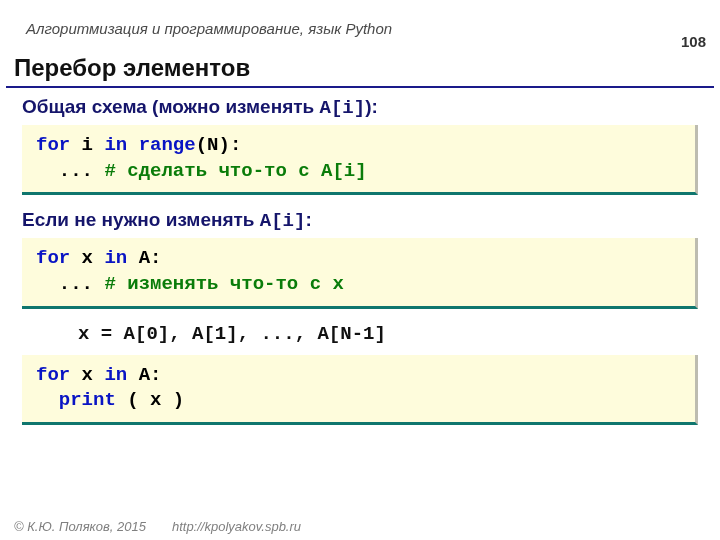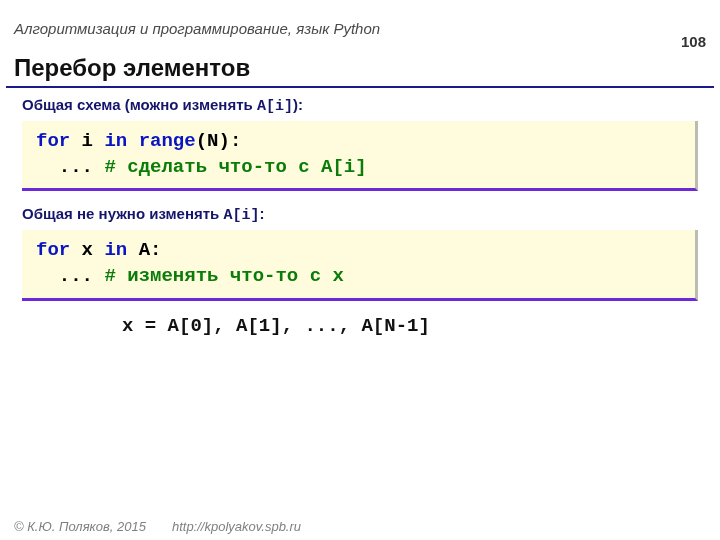--- a/index.html
+++ b/index.html
@@ -8,66 +8,66 @@
     height: 540px;
     background: #fff;
     font-family: Arial, Helvetica, sans-serif;
     position: relative;
     overflow: hidden;
   }
   .header-bar {
     display: flex;
     justify-content: space-between;
     align-items: center;
-    padding: 6px 14px 2px 14px;
+    padding: 6px 14px 2px 26px;
     font-style: italic;
     color: #4a4a4a;
     font-size: 15px;
   }
   .page-num { font-style: normal; font-weight: bold; color: #333; margin-top: 27px; }
   .title {
     font-size: 24px;
     font-weight: bold;
     color: #111;
     padding: 2px 30px 4px 14px;
   }
   .title-underline {
     height: 2px;
     background: #1a1a8a;
     margin: 0 6px 8px 6px;
   }
   .content { padding: 0 22px; }
   .subhead {
-    font-size: 15px;
+    font-size: 19px;
     font-weight: bold;
     color: #15156b;
     margin: 6px 0 6px 0;
   }
   .subhead .mono { font-family: "Courier New", monospace; font-weight: bold; }
   .codebox {
     background: #fefcdc;
     border-right: 3px solid #bdbcb0;
-    border-bottom: 3px solid #6d28d9;
+    border-bottom: 3px solid #0f766e;
     padding: 8px 14px;
     margin: 6px 0 14px 0;
     font-family: "Courier New", monospace;
     font-size: 19px;
     font-weight: bold;
     line-height: 1.35;
     white-space: pre;
   }
   .kw-blue { color: #0914c4; }
   .kw-green { color: #0a7c0a; }
   .num-red { color: #c02020; }
   .note {
     font-family: "Courier New", monospace;
     font-size: 19px;
     font-weight: bold;
     color: #111;
-    margin: 0 0 10px 100px;
+    margin: 0 0 10px 56px;
   }
   .footer {
     position: absolute;
     left: 0; right: 14px; bottom: 0;
     padding: 6px 14px;
     font-style: italic;
     color: #808080;
     font-size: 13px;
     display: flex;
     gap: 26px;
@@ -88,27 +88,29 @@
 
   <div class="subhead">
     <span>Общая схема (можно изменять </span><span class="mono">A[i]</span><span>):</span>
   </div>
 
   <div class="codebox"><span class="kw-blue">for</span><span> i </span><span class="kw-blue">in</span><span class="kw-blue"> range</span><span>(N):</span>
 <span>  ... </span><span class="kw-green"># сделать что-то c A[i]</span></div>
 
 
   <div class="subhead">
-    <span>Общая не нужно изменять </span><span class="mono">A[i]</span><span>:</span>
+    <span>Если не нужно изменять </span><span class="mono">A[i]</span><span>:</span>
   </div>
 
   <div class="codebox"><span class="kw-blue">for</span><span> x </span><span class="kw-blue">in</span><span> A:</span>
 <span>  ... </span><span class="kw-green"># изменять что-то c x</span></div>
 
   <div class="note">x = A[0], A[1], ..., A[N-1]</div>
 
+  <div class="codebox"><span class="kw-blue">for</span><span> x </span><span class="kw-blue">in</span><span> A:</span>
+<span class="kw-blue">  print</span><span> ( x )</span></div>
 
 </div>
 
 <div class="footer">
   <span>© К.Ю. Поляков, 2015</span>
   <span>http://kpolyakov.spb.ru</span>
 </div>
 
 </body></html>

